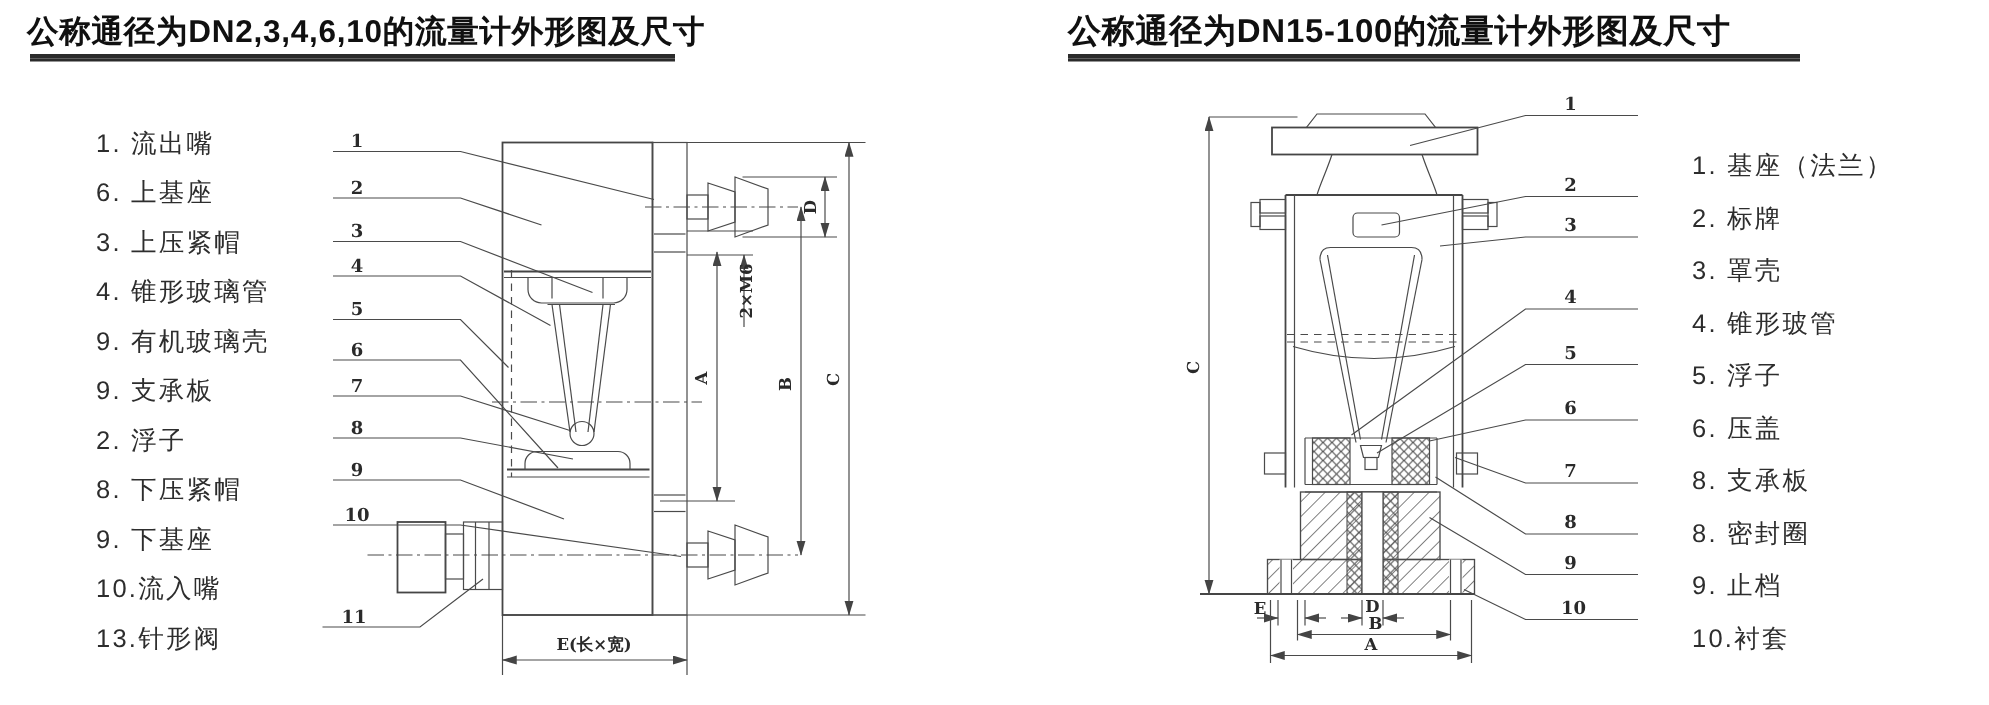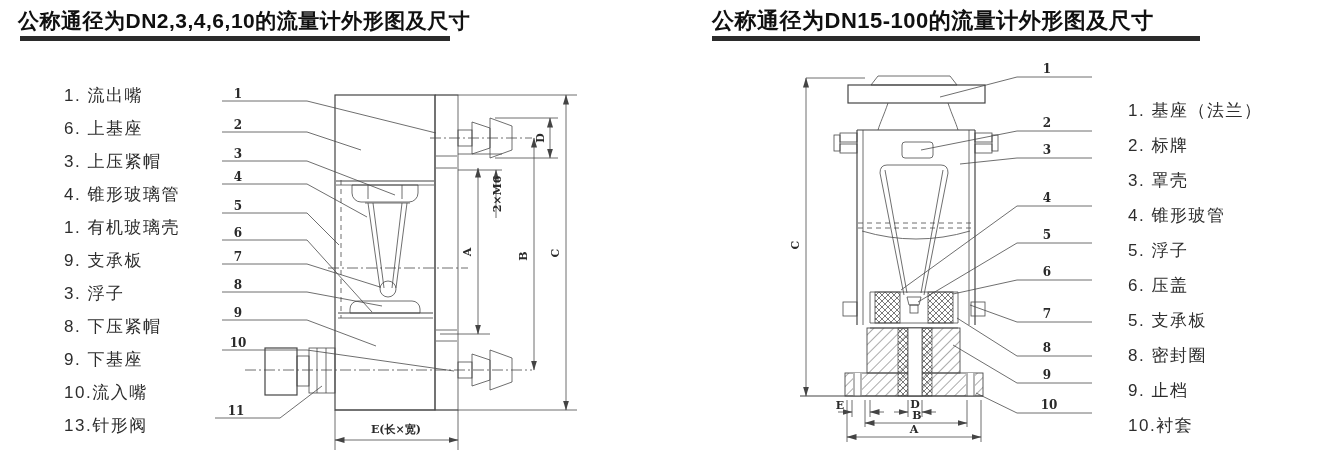--- a/index.html
+++ b/index.html
@@ -34,23 +34,23 @@
 <div class="canvas">
 
   <div class="title title-left">公称通径为DN2,3,4,6,10的流量计外形图及尺寸</div>
   <div class="title-rule rule-left"></div>
 
   <ul class="parts parts-left">
     <li>1. 流出嘴</li>
     <li>6. 上基座</li>
     <li>3. 上压紧帽</li>
     <li>4. 锥形玻璃管</li>
-    <li>1. 有机玻璃壳</li>
+    <li>9. 有机玻璃壳</li>
     <li>9. 支承板</li>
-    <li>3. 浮子</li>
+    <li>2. 浮子</li>
     <li>8. 下压紧帽</li>
     <li>9. 下基座</li>
     <li>10.流入嘴</li>
     <li>13.针形阀</li>
   </ul>
 
   <svg class="svg-left" width="470" height="410" viewBox="0 0 470 410">
     <defs>
       <pattern id="lh" width="7" height="7" patternUnits="userSpaceOnUse" patternTransform="rotate(45)">
         <line x1="0" y1="0" x2="0" y2="7" stroke="#585858" stroke-width="1"></line>
@@ -215,21 +215,21 @@
   <div class="title title-right">公称通径为DN15-100的流量计外形图及尺寸</div>
   <div class="title-rule rule-right"></div>
 
   <ul class="parts parts-right">
     <li>1. 基座（法兰）</li>
     <li>2. 标牌</li>
     <li>3. 罩壳</li>
     <li>4. 锥形玻管</li>
     <li>5. 浮子</li>
     <li>6. 压盖</li>
-    <li>5. 支承板</li>
+    <li>8. 支承板</li>
     <li>8. 密封圈</li>
     <li>9. 止档</li>
     <li>10.衬套</li>
   </ul>
 
   <svg class="svg-right" width="340" height="415" viewBox="0 0 340 415">
     <defs>
       <pattern id="rh" width="7" height="7" patternUnits="userSpaceOnUse" patternTransform="rotate(45)">
         <line x1="0" y1="0" x2="0" y2="7" stroke="#585858" stroke-width="1"></line>
       </pattern>

